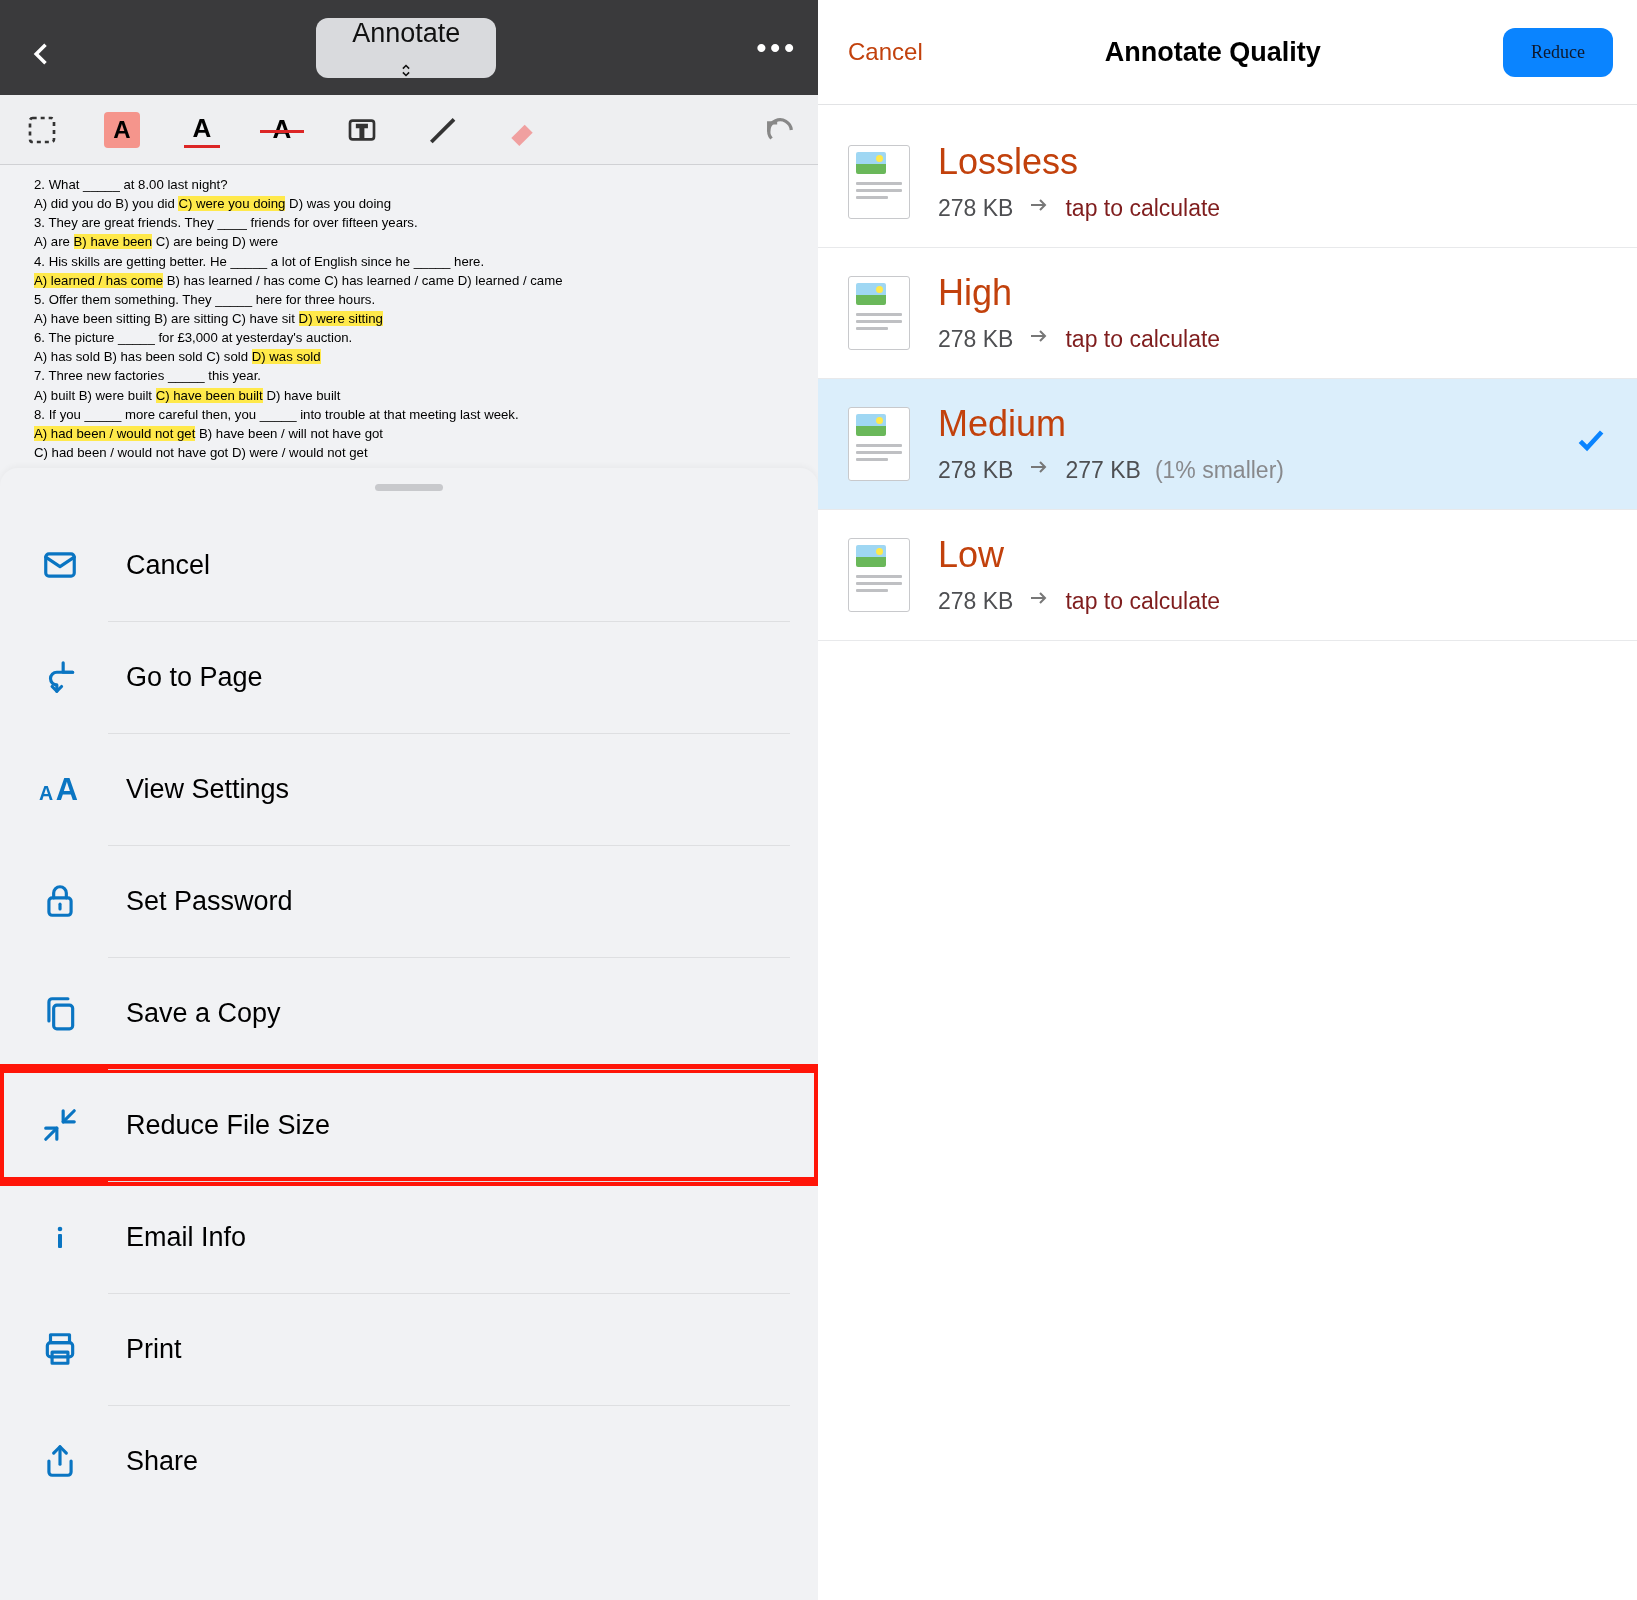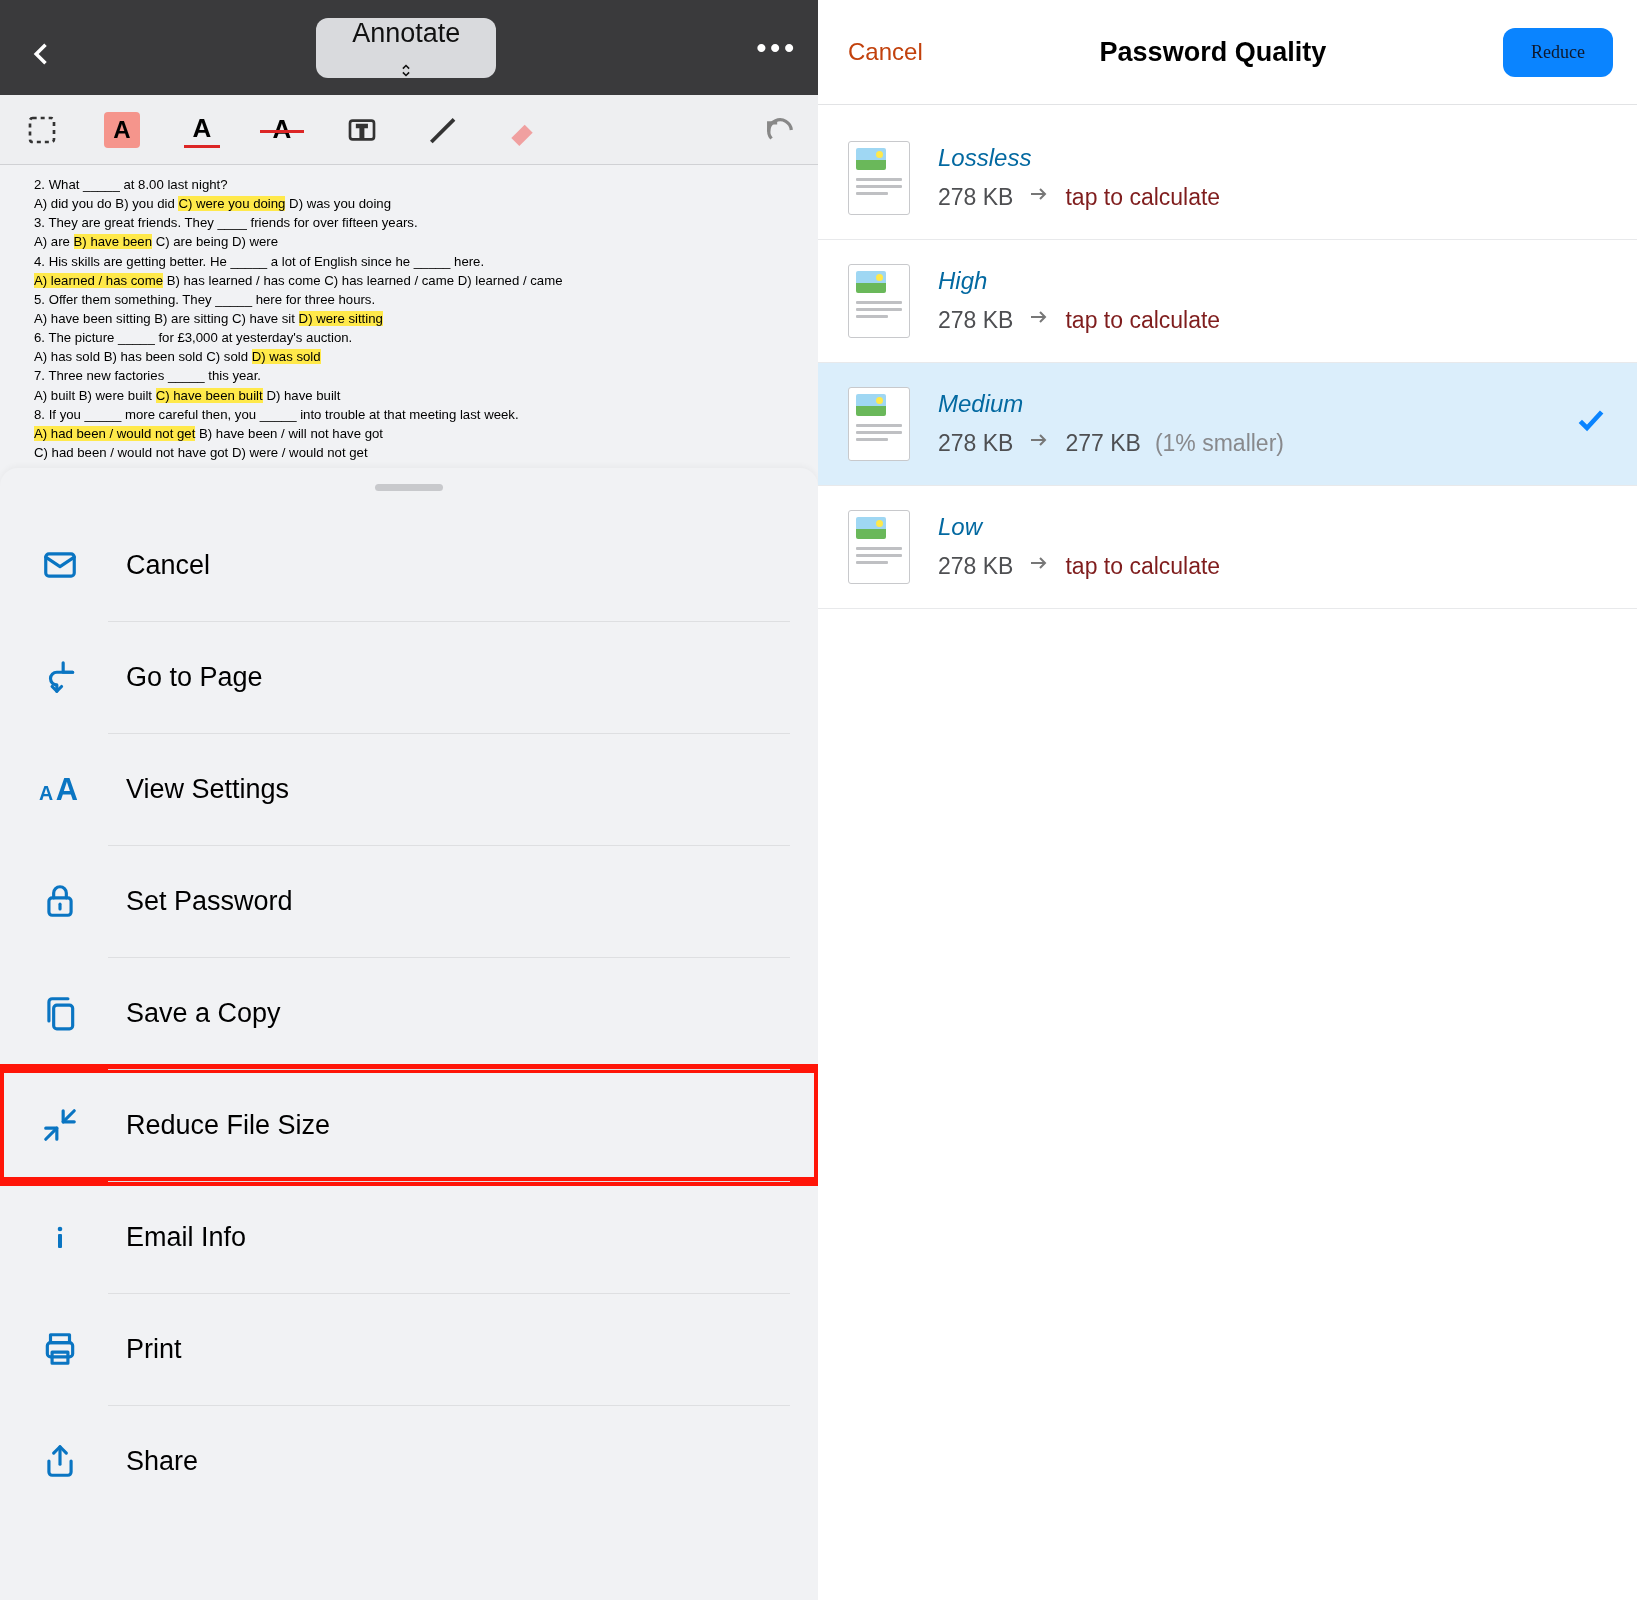--- a/index.html
+++ b/index.html
@@ -111,21 +111,21 @@
     border:1px solid #c8c9cc; border-radius:3px;
     background:#fff;
     padding: 6px 7px;
     display:flex; flex-direction:column; gap:4px;
   }
   .thumb .pic { width:30px; height:22px; background:linear-gradient(#9fd7f3 55%, #6ab85a 45%); margin-bottom:4px; position:relative; border-radius:2px;}
   .thumb .pic::after{content:"";position:absolute;top:3px;right:3px;width:7px;height:7px;border-radius:50%;background:#ffe94a;}
   .thumb .ln { height:3px; background:#bfc0c3; border-radius:1px; }
   .thumb .ln.short { width:70%; }
   .qtext { flex:1; }
-  .qtitle { font-size:24px; font-weight:400; color:#0369a1; margin-bottom:10px;font-style:italic; }
+  .qtitle { font-size:36px; font-weight:400; color:#c2410c; margin-bottom:10px; }
   .qsub { display:flex; align-items:center; gap:14px; font-size:23px; color:#4e4f52; }
   .qsub .arrow { color:#777; }
   .qsub .tap { color:#7f1d1d; }
   .qsub .calc { color:#88898c; }
   .check { color:#0a84ff; font-size:32px; font-weight:bold; }
 </style>
 </head>
 <body>
 
 <div class="panel left">
@@ -286,21 +286,21 @@
           </div>
           <span>Share</span>
         </div>
       </div>
   </div>
 </div>
 
 <div class="panel right">
   <div class="navbar">
     <span class="nav-cancel">Cancel</span>
-    <span class="nav-title">Password Quality</span>
+    <span class="nav-title">Annotate Quality</span>
     <button class="nav-primary">Reduce</button>
   </div>
   <div class="qlist" id="qlist">
       <div class="qitem">
         <div class="thumb">
           <div class="pic"></div>
           <div class="ln"></div>
           <div class="ln"></div>
           <div class="ln short"></div>
         </div>

